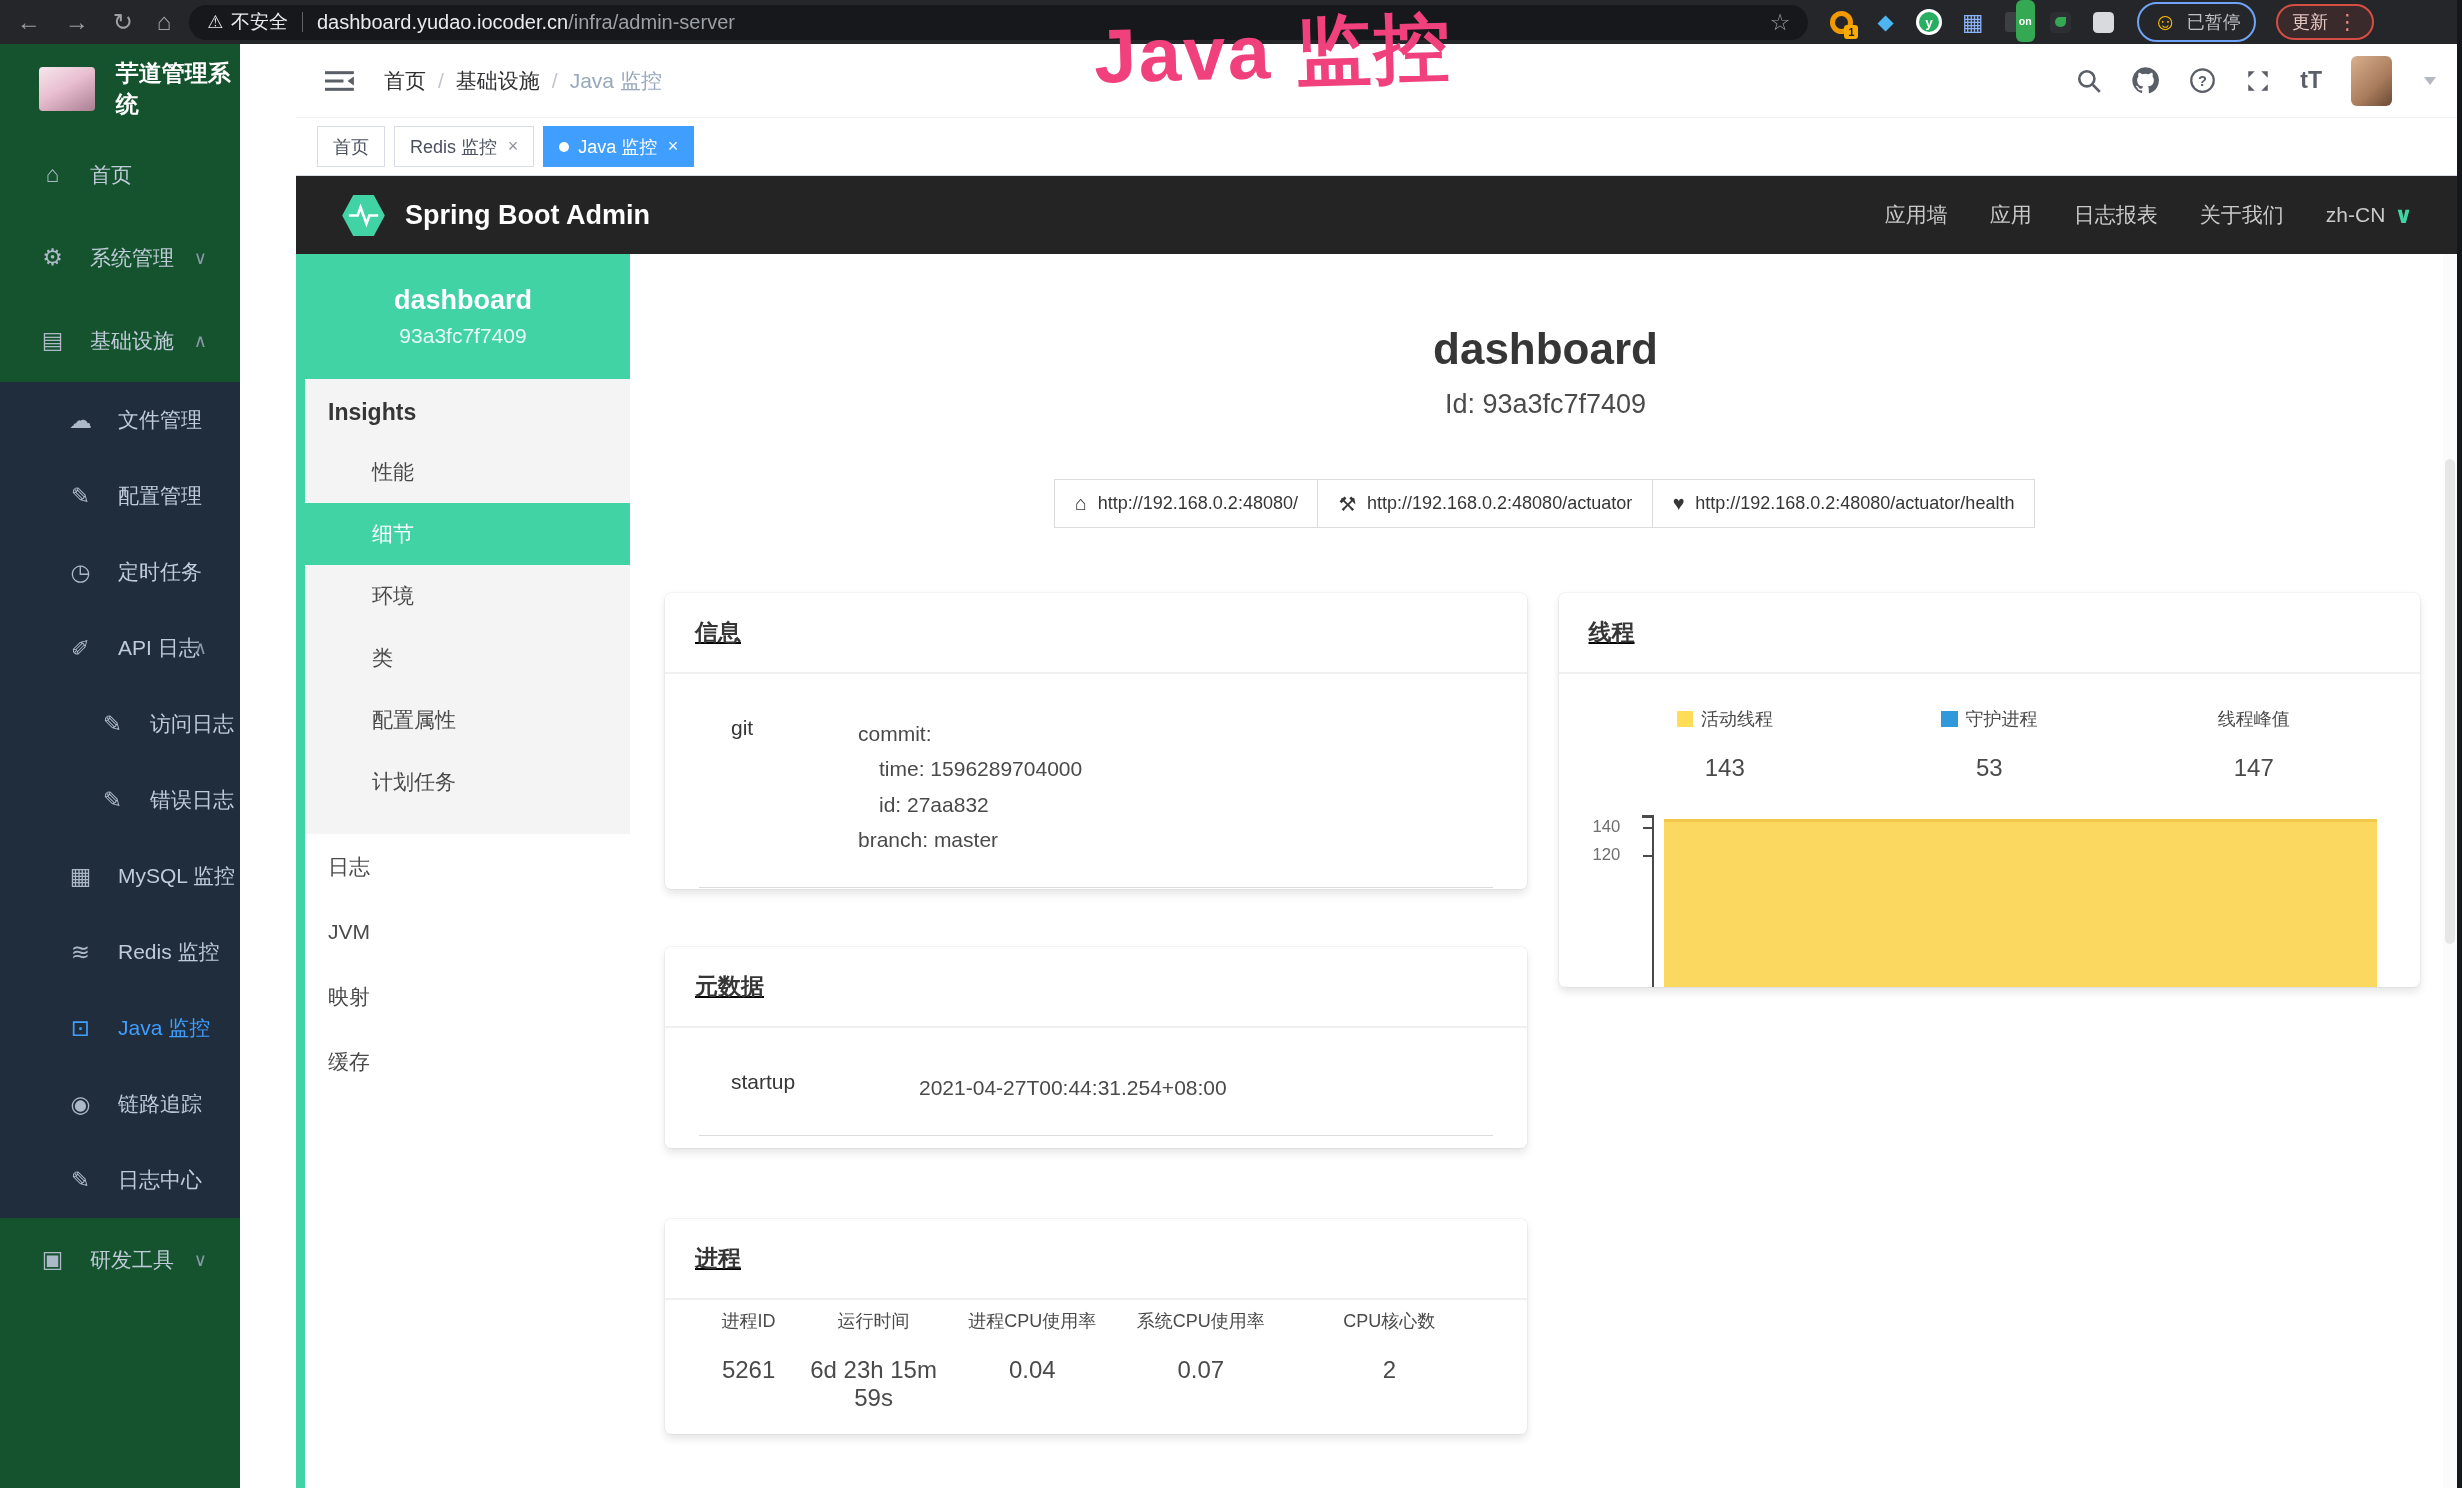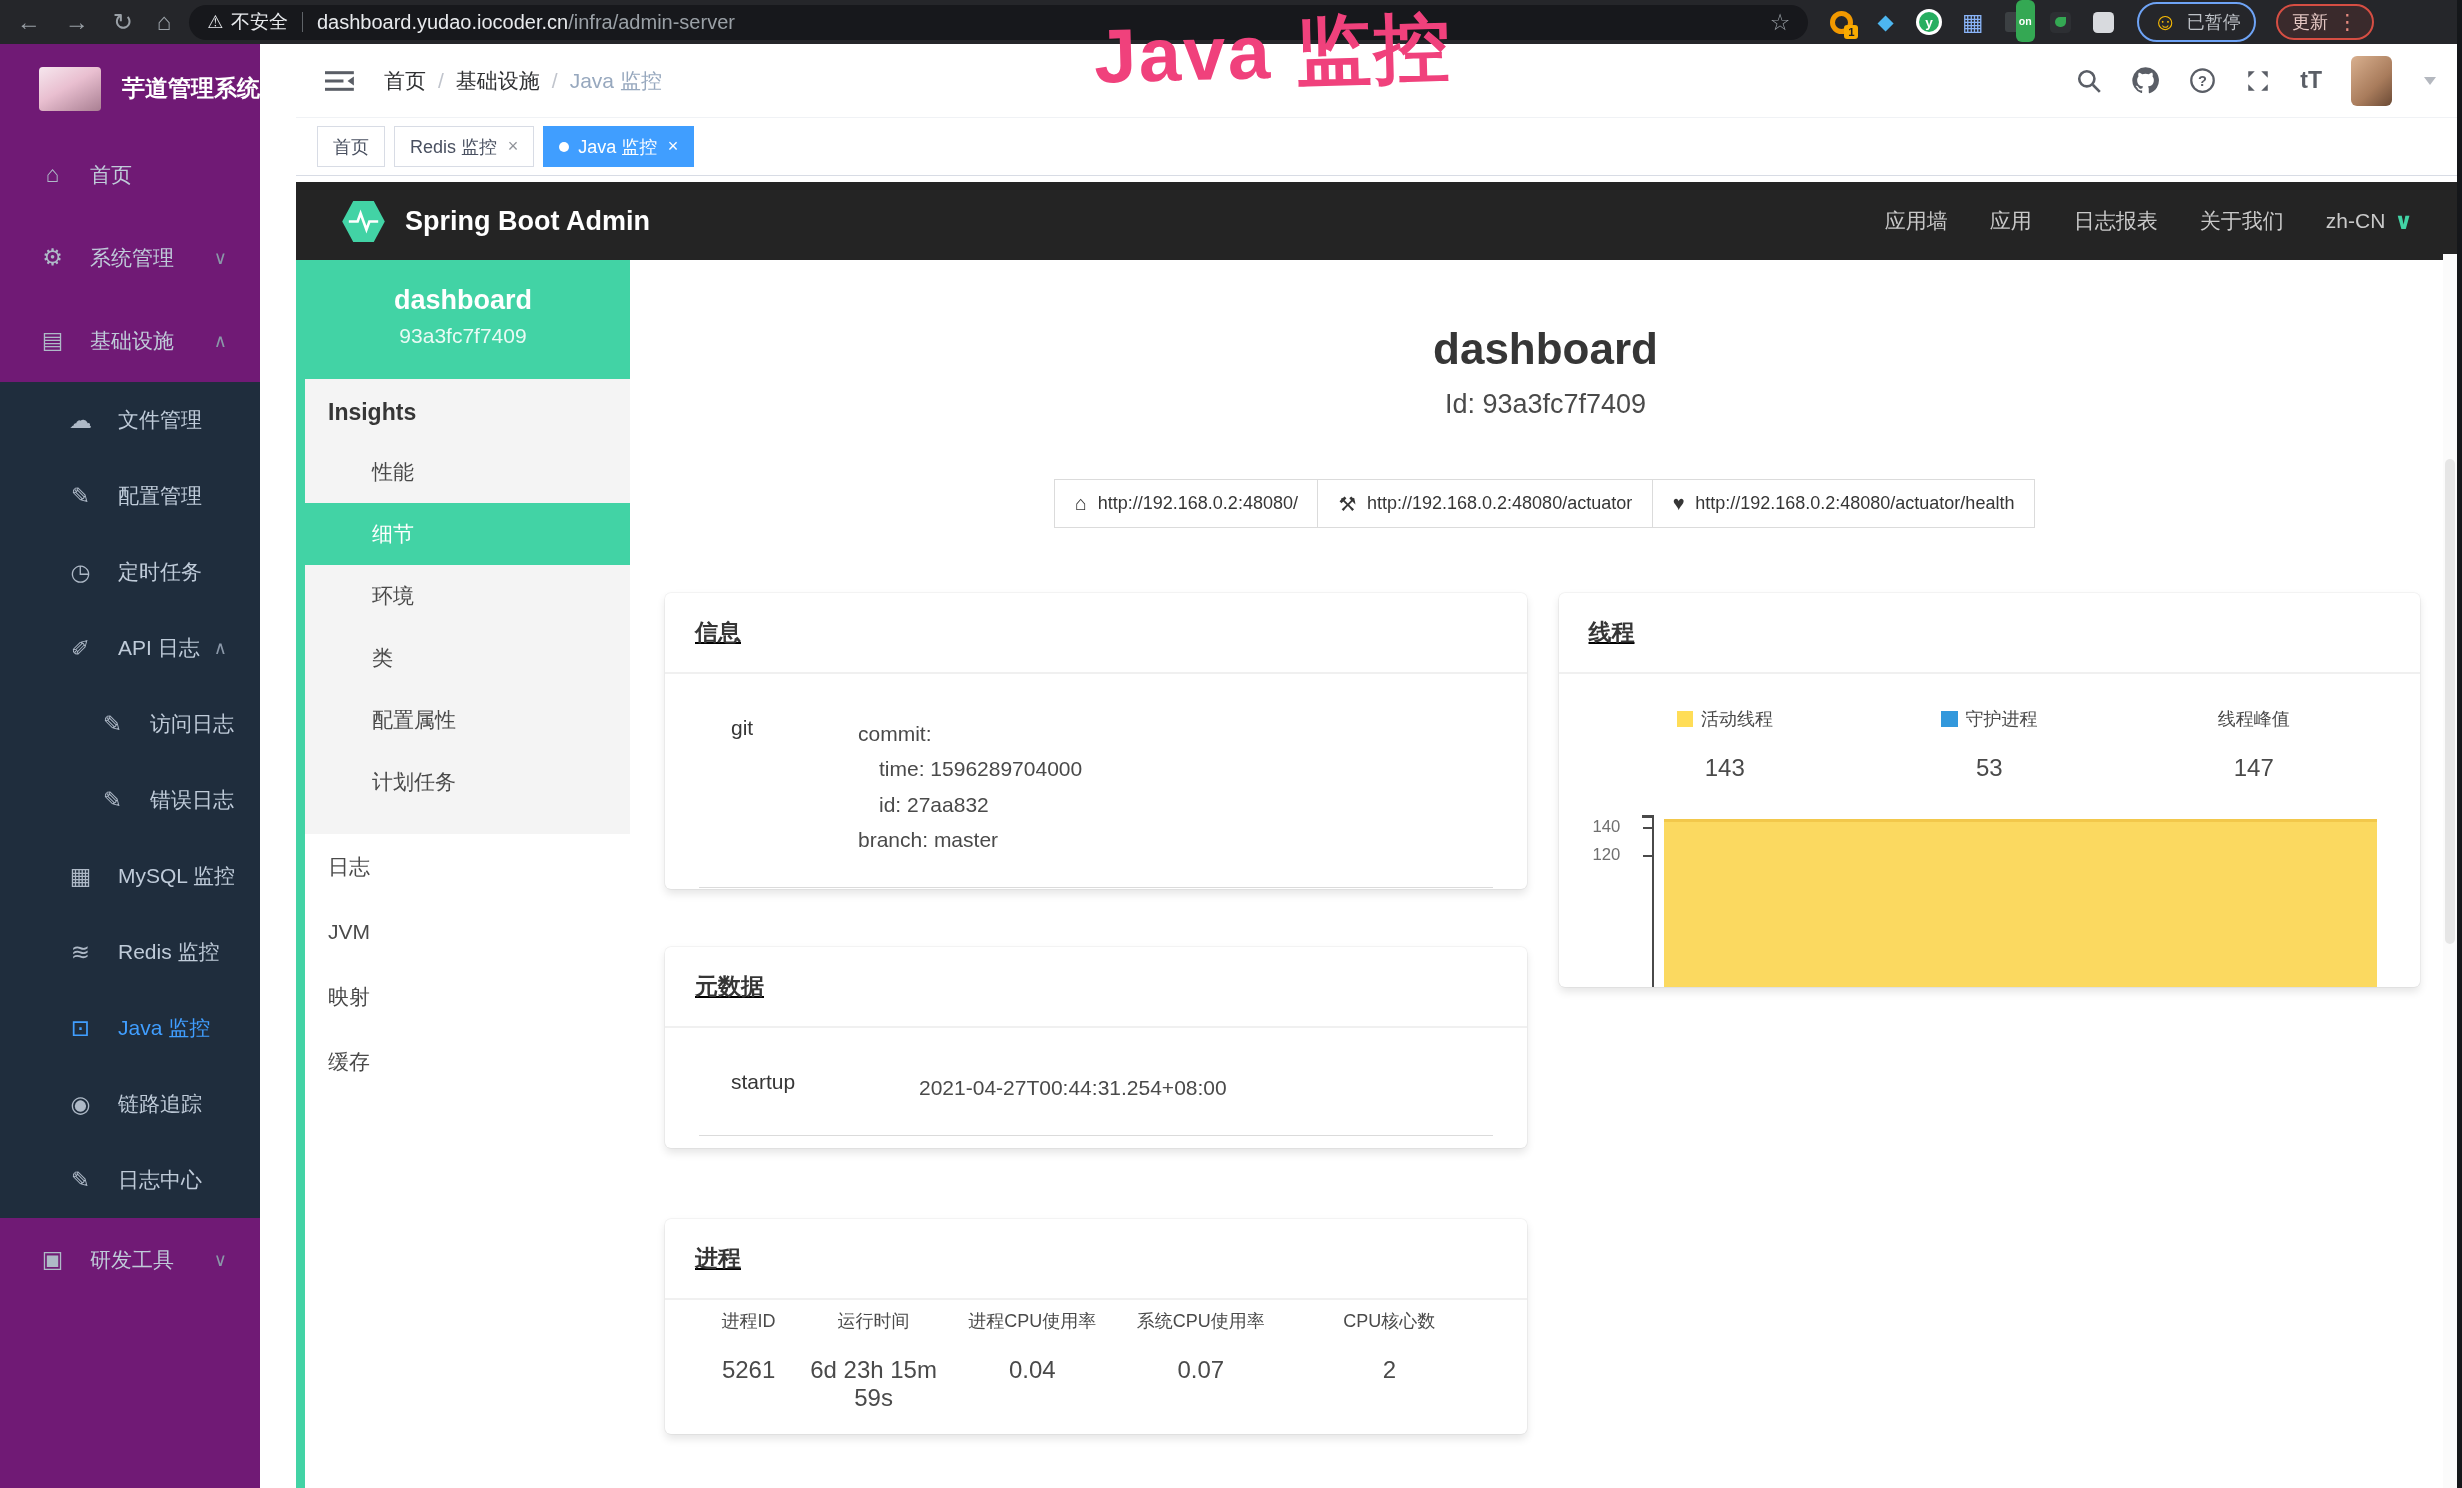--- a/index.html
+++ b/index.html
@@ -38,21 +38,21 @@
             border-radius:50% 0 50% 50%;}
   .ext-puzzle{width:21px;height:21px;background:#d8dade;border-radius:4.6px;}
   .chip{display:flex;align-items:center;margin-left:20px;border-radius:20px;padding:3.8px 13.7px;gap:9px;}
   .chip.paused{border:2.3px solid #6ea3f5;}
   .chip .face{font-size:24px;color:#fbbc04;}
   .chip .ptxt{font-size:18px;color:#bdc1c6;}
   .chip.update{border:2.3px solid #d64e43;background:rgba(214,78,67,0.12);}
   .chip .utxt{font-size:18px;color:#e5c8c4;}
   .chip .dots{font-size:21px;color:#e58a7f;}
   
-  .admin-side{position:absolute;left:0;top:44px;width:260px;bottom:0;background:#701a75;z-index:10;}
+  .admin-side{position:absolute;left:0;top:44px;width:240px;bottom:0;background:#14532d;z-index:10;}
   .logo-row{height:89px;display:flex;align-items:center;padding-left:39px;}
   .logo-img{width:62px;height:44px;border-radius:3.8px;
             background:linear-gradient(150deg,#f6e7ee 0%,#e9bfd0 45%,#a97f92 100%);}
   .logo-title{margin-left:21px;color:#fff;font-size:23px;font-weight:bold;}
   .m-item{height:83px;display:flex;align-items:center;padding-left:36px;color:#bfcbd9;font-size:21px;position:relative;}
   .m-item .mi{width:33px;font-size:23px;color:#aeb9c7;margin-right:21px;text-align:center;}
   .m-sub{background:#1f2d3d;}
   .m-sub .m-item{height:76px;padding-left:64px;}
   .m-sub .m-item.lvl3{padding-left:96px;}
   .m-item .chev{position:absolute;right:33px;font-size:18px;color:#8a97a8;}
@@ -76,21 +76,21 @@
   
   .tags{position:absolute;left:296px;top:118px;right:0;height:58px;background:#fff;
         border-bottom:0.8px solid #d8dce5;display:flex;align-items:center;padding-left:21px;gap:9px;z-index:5;}
   .tag{height:41px;display:flex;align-items:center;padding:0 15px;border:0.8px solid #d8dce5;
        background:#fff;color:#495060;font-size:18px;}
   .tag .x{margin-left:10.6px;font-size:18px;color:#909399;}
   .tag.active{background:#409eff;border-color:#409eff;color:#fff;}
   .tag.active .x{color:#fff;}
   .dot{width:10px;height:10px;border-radius:50%;background:#fff;margin-right:9px;}
   
-  .sba-nav{position:absolute;left:296px;top:182px;right:0;height:78px;background:#242424;
+  .sba-nav{position:absolute;left:296px;top:176px;right:0;height:78px;background:#242424;
            display:flex;align-items:center;z-index:5;}
   .sba-logo{margin-left:44px;}
   .sba-brand{margin-left:18px;color:#fff;font-size:27px;font-weight:bold;}
   .sba-menu{margin-left:auto;margin-right:49px;display:flex;align-items:center;gap:42px;}
   .sba-menu .mitem{color:#c9c9c9;font-size:21px;}
   .locale{display:flex;align-items:center;gap:9px;color:#c9c9c9;font-size:21px;}
   .locale .lchev{color:#42d3a5;font-size:23px;font-weight:bold;}
   
   .sba-side{position:absolute;left:296px;top:254px;width:334px;bottom:0;background:#fff;z-index:4;}
   .side-strip{position:absolute;left:0;top:125px;bottom:0;width:9px;background:#42d3a5;}

